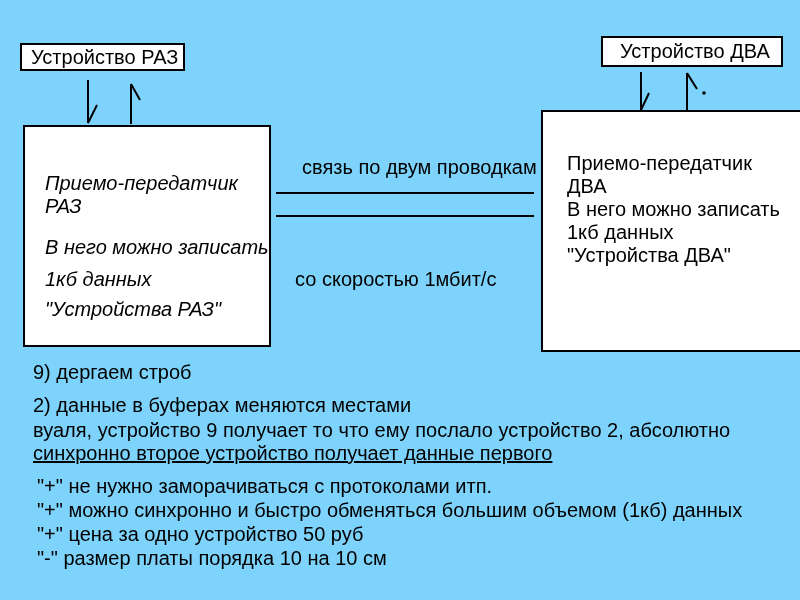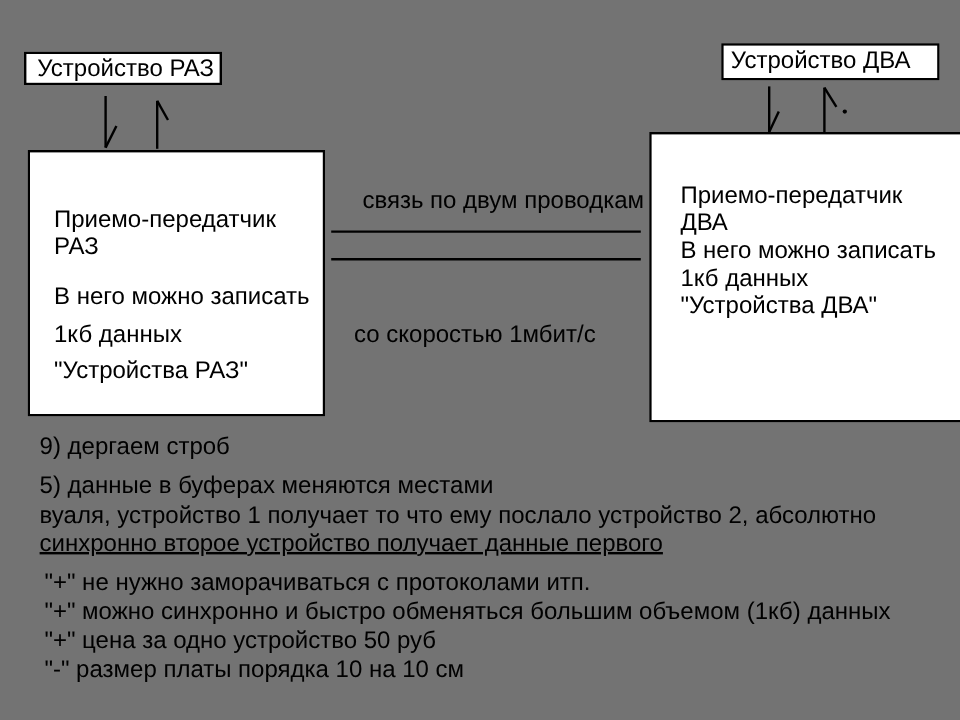--- a/index.html
+++ b/index.html
@@ -5,21 +5,21 @@
   html, body { margin: 0; padding: 0; }
   body {
     font-family: "Liberation Sans", sans-serif;
     background: #ffffff;
     color: #000000;
   }
   #canvas {
     position: relative;
     width: 800px;
     height: 600px;
-    background: #737373;
+    background: #7dd3fc;
     overflow: hidden;
   }
   .abs { position: absolute; }
   .txt {
     font-size: 20px;
     line-height: 23px;
     color: #000000;
     white-space: nowrap;
   }
   .small-box {
@@ -31,23 +31,23 @@
     display: flex;
     align-items: center;
   }
   .big-box {
     position: absolute;
     box-sizing: border-box;
     border: 2px solid #000000;
     background: #ffffff;
   }
   #device-one-box { left: 20px; top: 43px; width: 165px; height: 28px; padding-left: 9px; }
-  #device-two-box { left: 601px; top: 36px; width: 182px; height: 31px; padding-left: 6px; }
+  #device-two-box { left: 601px; top: 36px; width: 182px; height: 31px; padding-left: 17px; }
 
-  #transceiver-one-box { left: 23px; top: 125px; width: 248px; height: 222px; padding: 45px 0 0 20px; }
+  #transceiver-one-box { left: 23px; top: 125px; width: 248px; height: 222px; padding: 45px 0 0 20px; font-style: italic; }
   #transceiver-one-box .box-title { width: 195px; white-space: normal; margin-bottom: 18px; }
   #transceiver-one-box .box-line1 { margin-bottom: 9px; }
   #transceiver-one-box .box-line2 { margin-bottom: 7px; }
 
   #transceiver-two-box { left: 541px; top: 110px; width: 276px; height: 242px; padding: 40px 17px 0 24px; }
   #transceiver-two-box .box-title { width: 205px; white-space: normal; }
 
   #link-label-top { left: 302px; top: 156px; }
   #link-label-bottom { left: 295px; top: 238px; margin-top: 30px; }
 
@@ -115,22 +115,22 @@
 
       <g>
         <line x1="687" y1="73" x2="687" y2="110"></line>
         <line x1="687" y1="73" x2="697" y2="89"></line>
         <circle cx="704" cy="93" r="1.8" fill="#000000" stroke="none"></circle>
       </g>
     </g>
   </svg>
 
   <div class="abs txt" id="note-step1">9) дергаем строб</div>
-  <div class="abs txt" id="note-step2">5) данные в буферах меняются местами</div>
-  <div class="abs txt" id="note-expl1">вуаля, устройство 1 получает то что ему послало устройство 2, абсолютно</div>
+  <div class="abs txt" id="note-step2">2) данные в буферах меняются местами</div>
+  <div class="abs txt" id="note-expl1">вуаля, устройство 9 получает то что ему послало устройство 2, абсолютно</div>
   <div class="abs txt" id="note-expl2">синхронно второе устройство получает данные первого</div>
 
   <div class="abs txt" id="pros-line0">"+" не нужно заморачиваться с протоколами итп.</div>
   <div class="abs txt" id="pros-line1">"+" можно синхронно и быстро обменяться большим объемом (1кб) данных</div>
   <div class="abs txt" id="pros-line2">"+" цена за одно устройство 50 руб</div>
   <div class="abs txt" id="pros-line3">"-" размер платы порядка 10 на 10 см</div>
 
 </div>
 
 </body></html>

